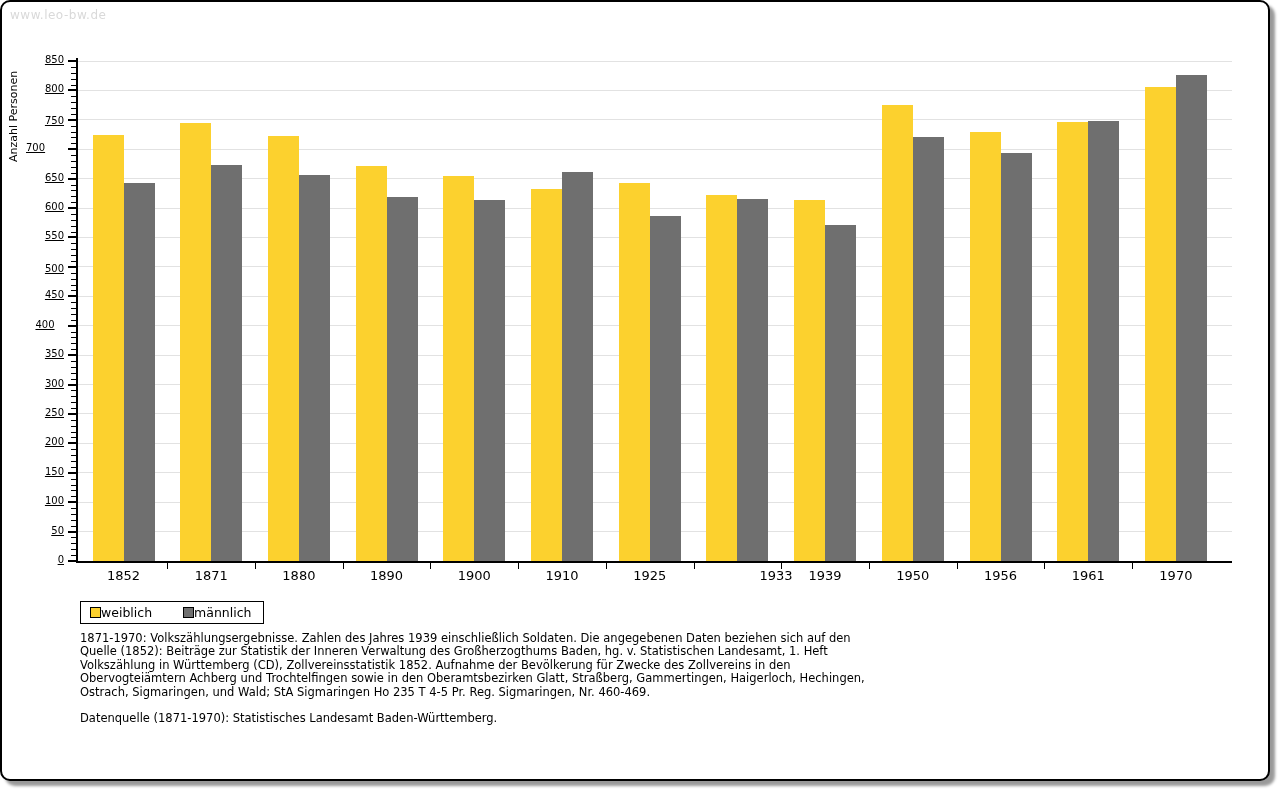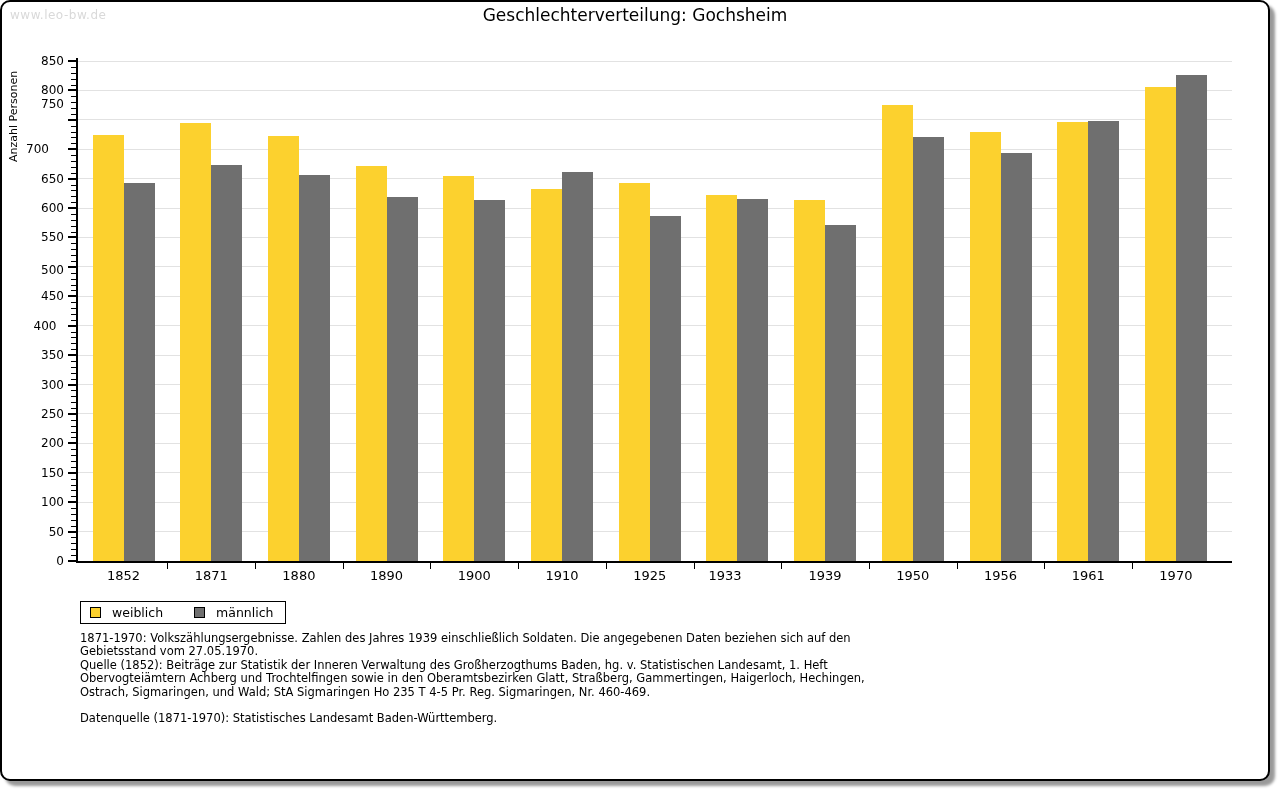--- a/index.html
+++ b/index.html
@@ -21,45 +21,44 @@
   .title {
     position: absolute; left: 0; top: 3px; width: 100%;
     text-align: center; font-size: 17px; color: #000;
   }
   .ylabel {
     position: absolute; left: 5px; top: 62px; height: 104px;
     writing-mode: vertical-rl; transform: rotate(180deg);
     font-size: 11px; color: #000; text-align: center; white-space: nowrap;
   }
   #plot-area { position: absolute; left: 0; top: 0; width: 100%; height: 100%; }
-  #plot-area .num { position: absolute; font-size: 12px; color: #000; }
+  #plot-area .num { position: absolute; font-size: 10px; color: #000; text-decoration: underline; }
   #plot-area .year { position: absolute; font-size: 13px; color: #000; }
   .legend {
     position: absolute; left: 78px; top: 599px;
     border: 1px solid #000; background: #fff;
     display: inline-flex; align-items: center;
     padding: 3px 12px 3px 9px; gap: 31px;
   }
-  .legend-item { display: inline-flex; align-items: center; gap: 11px; }
+  .legend-item { display: inline-flex; align-items: center; }
   .swatch { width: 11px; height: 11px; border: 1px solid #000; display: inline-block; }
   .legend-label { font-size: 12.5px; color: #000; }
   .footer {
     position: absolute; left: 78px; top: 630px; width: 1120px;
     font-size: 11.5px; line-height: 13.4px; color: #000;
   }
   .footer .datenquelle { margin-top: 13px; }
 </style>
 </head>
 <body>
 
 <div class="frame">
 
   <span class="watermark">www.leo-bw.de</span>
 
-  <div class="title">Geschlechterverteilung: Gochsheim</div>
 
   <div class="ylabel">Anzahl Personen</div>
 
   <div id="plot-area">
       <div style="position: absolute; left: 76px; top: 529.088px; width: 1154px; height: 1px; background: rgb(226, 226, 226);"></div>
       <div style="position: absolute; left: 76px; top: 499.676px; width: 1154px; height: 1px; background: rgb(226, 226, 226);"></div>
       <div style="position: absolute; left: 76px; top: 470.265px; width: 1154px; height: 1px; background: rgb(226, 226, 226);"></div>
       <div style="position: absolute; left: 76px; top: 440.853px; width: 1154px; height: 1px; background: rgb(226, 226, 226);"></div>
       <div style="position: absolute; left: 76px; top: 411.441px; width: 1154px; height: 1px; background: rgb(226, 226, 226);"></div>
       <div style="position: absolute; left: 76px; top: 382.029px; width: 1154px; height: 1px; background: rgb(226, 226, 226);"></div>
@@ -166,21 +165,21 @@
       <div class="num" style="position: absolute; left: 24px; top: 261px; width: 38px; text-align: right;">500</div>
       <div style="position: absolute; left: 66px; top: 234.471px; width: 8px; height: 2px; background: rgb(0, 0, 0);"></div>
       <div class="num" style="position: absolute; left: 24px; top: 228.471px; width: 38px; text-align: right;">550</div>
       <div style="position: absolute; left: 66px; top: 205.059px; width: 8px; height: 2px; background: rgb(0, 0, 0);"></div>
       <div class="num" style="position: absolute; left: 24px; top: 199.059px; width: 38px; text-align: right;">600</div>
       <div style="position: absolute; left: 66px; top: 175.647px; width: 8px; height: 2px; background: rgb(0, 0, 0);"></div>
       <div class="num" style="position: absolute; left: 24px; top: 169.647px; width: 38px; text-align: right;">650</div>
       <div style="position: absolute; left: 66px; top: 146.235px; width: 8px; height: 2px; background: rgb(0, 0, 0);"></div>
       <div class="num" style="position: absolute; left: 24px; top: 140.235px; width: 38px; text-align: left;">700</div>
       <div style="position: absolute; left: 66px; top: 116.824px; width: 8px; height: 2px; background: rgb(0, 0, 0);"></div>
-      <div class="num" style="position: absolute; left: 24px; top: 95px; width: 38px; text-align: right;">750</div>
+      <div class="num" style="position: absolute; left: 24px; top: 113px; width: 38px; text-align: right;">750</div>
       <div style="position: absolute; left: 66px; top: 87.4118px; width: 8px; height: 2px; background: rgb(0, 0, 0);"></div>
       <div class="num" style="position: absolute; left: 24px; top: 81.4118px; width: 38px; text-align: right;">800</div>
       <div style="position: absolute; left: 66px; top: 58px; width: 8px; height: 2px; background: rgb(0, 0, 0);"></div>
       <div class="num" style="position: absolute; left: 24px; top: 52px; width: 38px; text-align: right;">850</div>
       <div style="position: absolute; left: 74px; top: 56px; width: 2px; height: 505px; background: rgb(0, 0, 0);"></div>
       <div style="position: absolute; left: 74px; top: 559px; width: 1156px; height: 2px; background: rgb(0, 0, 0);"></div>
       <div style="position: absolute; left: 90.5px; top: 132.529px; width: 31px; height: 426.471px; background: rgb(252, 209, 46);"></div>
       <div style="position: absolute; left: 121.5px; top: 180.765px; width: 31px; height: 378.235px; background: rgb(111, 111, 111);"></div>
       <div class="year" style="position: absolute; left: 86.5px; top: 566px; width: 70px; text-align: center;">1852</div>
       <div style="position: absolute; left: 165.35px; top: 561px; width: 1px; height: 6px; background: rgb(0, 0, 0);"></div>
@@ -203,21 +202,21 @@
       <div style="position: absolute; left: 529px; top: 186.647px; width: 31px; height: 372.353px; background: rgb(252, 209, 46);"></div>
       <div style="position: absolute; left: 560px; top: 169.588px; width: 31px; height: 389.412px; background: rgb(111, 111, 111);"></div>
       <div class="year" style="position: absolute; left: 525px; top: 566px; width: 70px; text-align: center;">1910</div>
       <div style="position: absolute; left: 603.85px; top: 561px; width: 1px; height: 6px; background: rgb(0, 0, 0);"></div>
       <div style="position: absolute; left: 616.7px; top: 180.765px; width: 31px; height: 378.235px; background: rgb(252, 209, 46);"></div>
       <div style="position: absolute; left: 647.7px; top: 214.294px; width: 31px; height: 344.706px; background: rgb(111, 111, 111);"></div>
       <div class="year" style="position: absolute; left: 612.7px; top: 566px; width: 70px; text-align: center;">1925</div>
       <div style="position: absolute; left: 691.55px; top: 561px; width: 1px; height: 6px; background: rgb(0, 0, 0);"></div>
       <div style="position: absolute; left: 704.4px; top: 193.118px; width: 31px; height: 365.882px; background: rgb(252, 209, 46);"></div>
       <div style="position: absolute; left: 735.4px; top: 197.235px; width: 31px; height: 361.765px; background: rgb(111, 111, 111);"></div>
-      <div class="year" style="position: absolute; left: 688px; top: 566px; width: 70px; text-align: center;">1933</div>
+      <div class="year" style="position: absolute; left: 739px; top: 566px; width: 70px; text-align: center;">1933</div>
       <div style="position: absolute; left: 779.25px; top: 561px; width: 1px; height: 6px; background: rgb(0, 0, 0);"></div>
       <div style="position: absolute; left: 792.1px; top: 198.412px; width: 31px; height: 360.588px; background: rgb(252, 209, 46);"></div>
       <div style="position: absolute; left: 823.1px; top: 222.529px; width: 31px; height: 336.471px; background: rgb(111, 111, 111);"></div>
       <div class="year" style="position: absolute; left: 788.1px; top: 566px; width: 70px; text-align: center;">1939</div>
       <div style="position: absolute; left: 866.95px; top: 561px; width: 1px; height: 6px; background: rgb(0, 0, 0);"></div>
       <div style="position: absolute; left: 879.8px; top: 102.529px; width: 31px; height: 456.471px; background: rgb(252, 209, 46);"></div>
       <div style="position: absolute; left: 910.8px; top: 135.471px; width: 31px; height: 423.529px; background: rgb(111, 111, 111);"></div>
       <div class="year" style="position: absolute; left: 875.8px; top: 566px; width: 70px; text-align: center;">1950</div>
       <div style="position: absolute; left: 954.65px; top: 561px; width: 1px; height: 6px; background: rgb(0, 0, 0);"></div>
       <div style="position: absolute; left: 967.5px; top: 130.176px; width: 31px; height: 428.824px; background: rgb(252, 209, 46);"></div>
@@ -239,20 +238,20 @@
       <span class="legend-label">weiblich</span>
     </span>
     <span class="legend-item">
       <span class="swatch" style="background: rgb(111, 111, 111);"></span>
       <span class="legend-label">männlich</span>
     </span>
   </div>
 
   <div class="footer">
     <div>1871-1970: Volkszählungsergebnisse. Zahlen des Jahres 1939 einschließlich Soldaten. Die angegebenen Daten beziehen sich auf den</div>
-    <div>Gebietsstand vom 27.05.1970.</div>
     <div>Quelle (1852): Beiträge zur Statistik der Inneren Verwaltung des Großherzogthums Baden, hg. v. Statistischen Landesamt, 1. Heft</div>
+    <div>Volkszählung in Württemberg (CD), Zollvereinsstatistik 1852. Aufnahme der Bevölkerung für Zwecke des Zollvereins in den</div>
     <div>Obervogteiämtern Achberg und Trochtelfingen sowie in den Oberamtsbezirken Glatt, Straßberg, Gammertingen, Haigerloch, Hechingen,</div>
     <div>Ostrach, Sigmaringen, und Wald; StA Sigmaringen Ho 235 T 4-5 Pr. Reg. Sigmaringen, Nr. 460-469.</div>
     <div class="datenquelle">Datenquelle (1871-1970): Statistisches Landesamt Baden-Württemberg.</div>
   </div>
 
 </div>
 
 </body></html>

